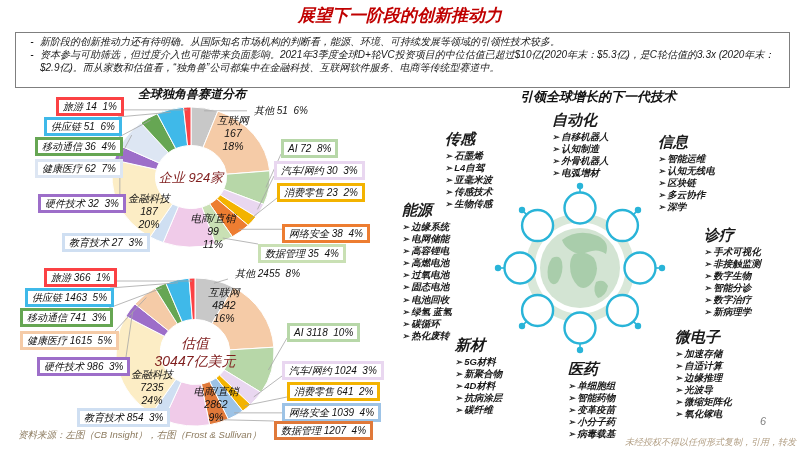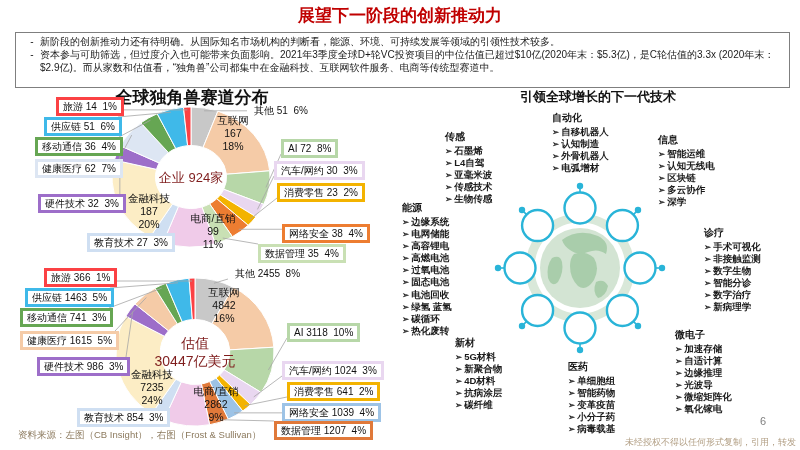--- a/index.html
+++ b/index.html
@@ -1,32 +1,32 @@
 <!DOCTYPE html>
 <html><head>
 <meta charset="utf-8">
 <style>
   html,body{margin:0;padding:0;background:#fff;}
   body{font-family:"Liberation Sans",sans-serif;}
-  .slide{position:relative;width:800px;height:450px;background:#fff;overflow:hidden;}
+  .slide{position:relative;width:800px;height:450px;background:#fff;overflow:hidden;font-style:italic;}
   .main-title{position:absolute;left:0;right:0;top:4px;text-align:center;font-size:17px;font-weight:bold;color:#c00000;}
   .summary-box{position:absolute;left:15px;top:32px;width:757px;height:48px;border:1px solid #7f7f7f;padding:3px 8px;}
   .bullet-row{display:flex;font-size:10px;line-height:12.8px;color:#1a1a1a;}
   .bullet-row .dash{width:16px;flex:0 0 16px;text-align:center;}
   .bullet-row .btext{flex:1;}
-  .chart-title{position:absolute;left:102px;top:86px;width:180px;text-align:center;font-size:17px;font-weight:bold;color:#111;}
+  .chart-title{position:absolute;left:102px;top:86px;width:180px;text-align:center;font-size:12px;font-weight:bold;color:#111;}
   .tech-title{position:absolute;left:467px;top:88px;width:262px;text-align:center;font-size:13px;font-weight:bold;color:#111;}
   #chart-layer,#tech-ring{position:absolute;}
   #chart-layer{left:0;top:0;}
   .pie-label{position:absolute;font-size:10px;line-height:11px;padding:1px 4px;background:#fff;border:3px solid #15803d;color:#111;white-space:pre;z-index:3;}
   .pie-label.nb{border-color:transparent;background:transparent;}
   .pie-inner{position:absolute;transform:translateX(-50%);text-align:center;font-size:10.5px;line-height:13px;color:#111;z-index:3;white-space:nowrap;}
   .pie-center{position:absolute;transform:translate(-50%,-50%);text-align:center;color:#7f1d1d;z-index:3;white-space:nowrap;}
   .tech-group{position:absolute;color:#1a1a1a;z-index:3;}
-  .tg-head{font-size:10px;font-weight:bold;margin-bottom:1px;}
+  .tg-head{font-size:15px;font-weight:bold;margin-bottom:1px;}
   .tg-item{font-size:9.5px;line-height:12.1px;white-space:nowrap;font-weight:bold;}
   .tg-arrow{font-size:8.5px;margin-right:2px;}
   .source-note{position:absolute;left:18px;top:429px;font-size:9.5px;color:#8c7a5e;}
   .copyright{position:absolute;right:4px;top:436px;font-size:9px;color:#b3a086;}
   .page-num{position:absolute;left:760px;top:415px;font-size:11px;color:#808080;}
 </style>
 </head>
 <body>
 
 <div class="slide" id="slide">
@@ -149,21 +149,21 @@
     <div class="pie-label" style="border-color: rgb(183, 215, 168); left: 281px; top: 139px;">AI 72  8%</div>
     <div class="pie-label" style="border-color: rgb(233, 215, 240); left: 274px; top: 161px;">汽车/网约 30  3%</div>
     <div class="pie-label" style="border-color: rgb(243, 179, 0); left: 277px; top: 183px;">消费零售 23  2%</div>
     <div class="pie-label" style="border-color: rgb(237, 125, 49); left: 282px; top: 224px;">网络安全 38  4%</div>
     <div class="pie-label" style="border-color: rgb(201, 224, 180); left: 258px; top: 244px;">数据管理 35  4%</div>
     <div class="pie-inner" style="left: 213px; top: 212px;">
       <div>电商/直销</div>
       <div>99</div>
       <div>11%</div>
     </div>
-    <div class="pie-label" style="border-color: rgb(207, 223, 242); left: 87px; top: 233px;">教育技术 27  3%</div>
+    <div class="pie-label" style="border-color: rgb(207, 223, 242); left: 62px; top: 233px;">教育技术 27  3%</div>
     <div class="pie-inner" style="left: 149px; top: 192px;">
       <div>金融科技</div>
       <div>187</div>
       <div>20%</div>
     </div>
     <div class="pie-label" style="border-color: rgb(157, 110, 201); left: 38px; top: 194px;">硬件技术 32  3%</div>
     <div class="pie-label" style="border-color: rgb(221, 230, 243); left: 35px; top: 159px;">健康医疗 62  7%</div>
     <div class="pie-label" style="border-color: rgb(102, 166, 83); left: 35px; top: 137px;">移动通信 36  4%</div>
     <div class="pie-label" style="border-color: rgb(63, 185, 233); left: 44px; top: 117px;">供应链 51  6%</div>
     <div class="pie-label" style="border-color: rgb(251, 65, 68); left: 56px; top: 97px;">旅游 14  1%</div>

